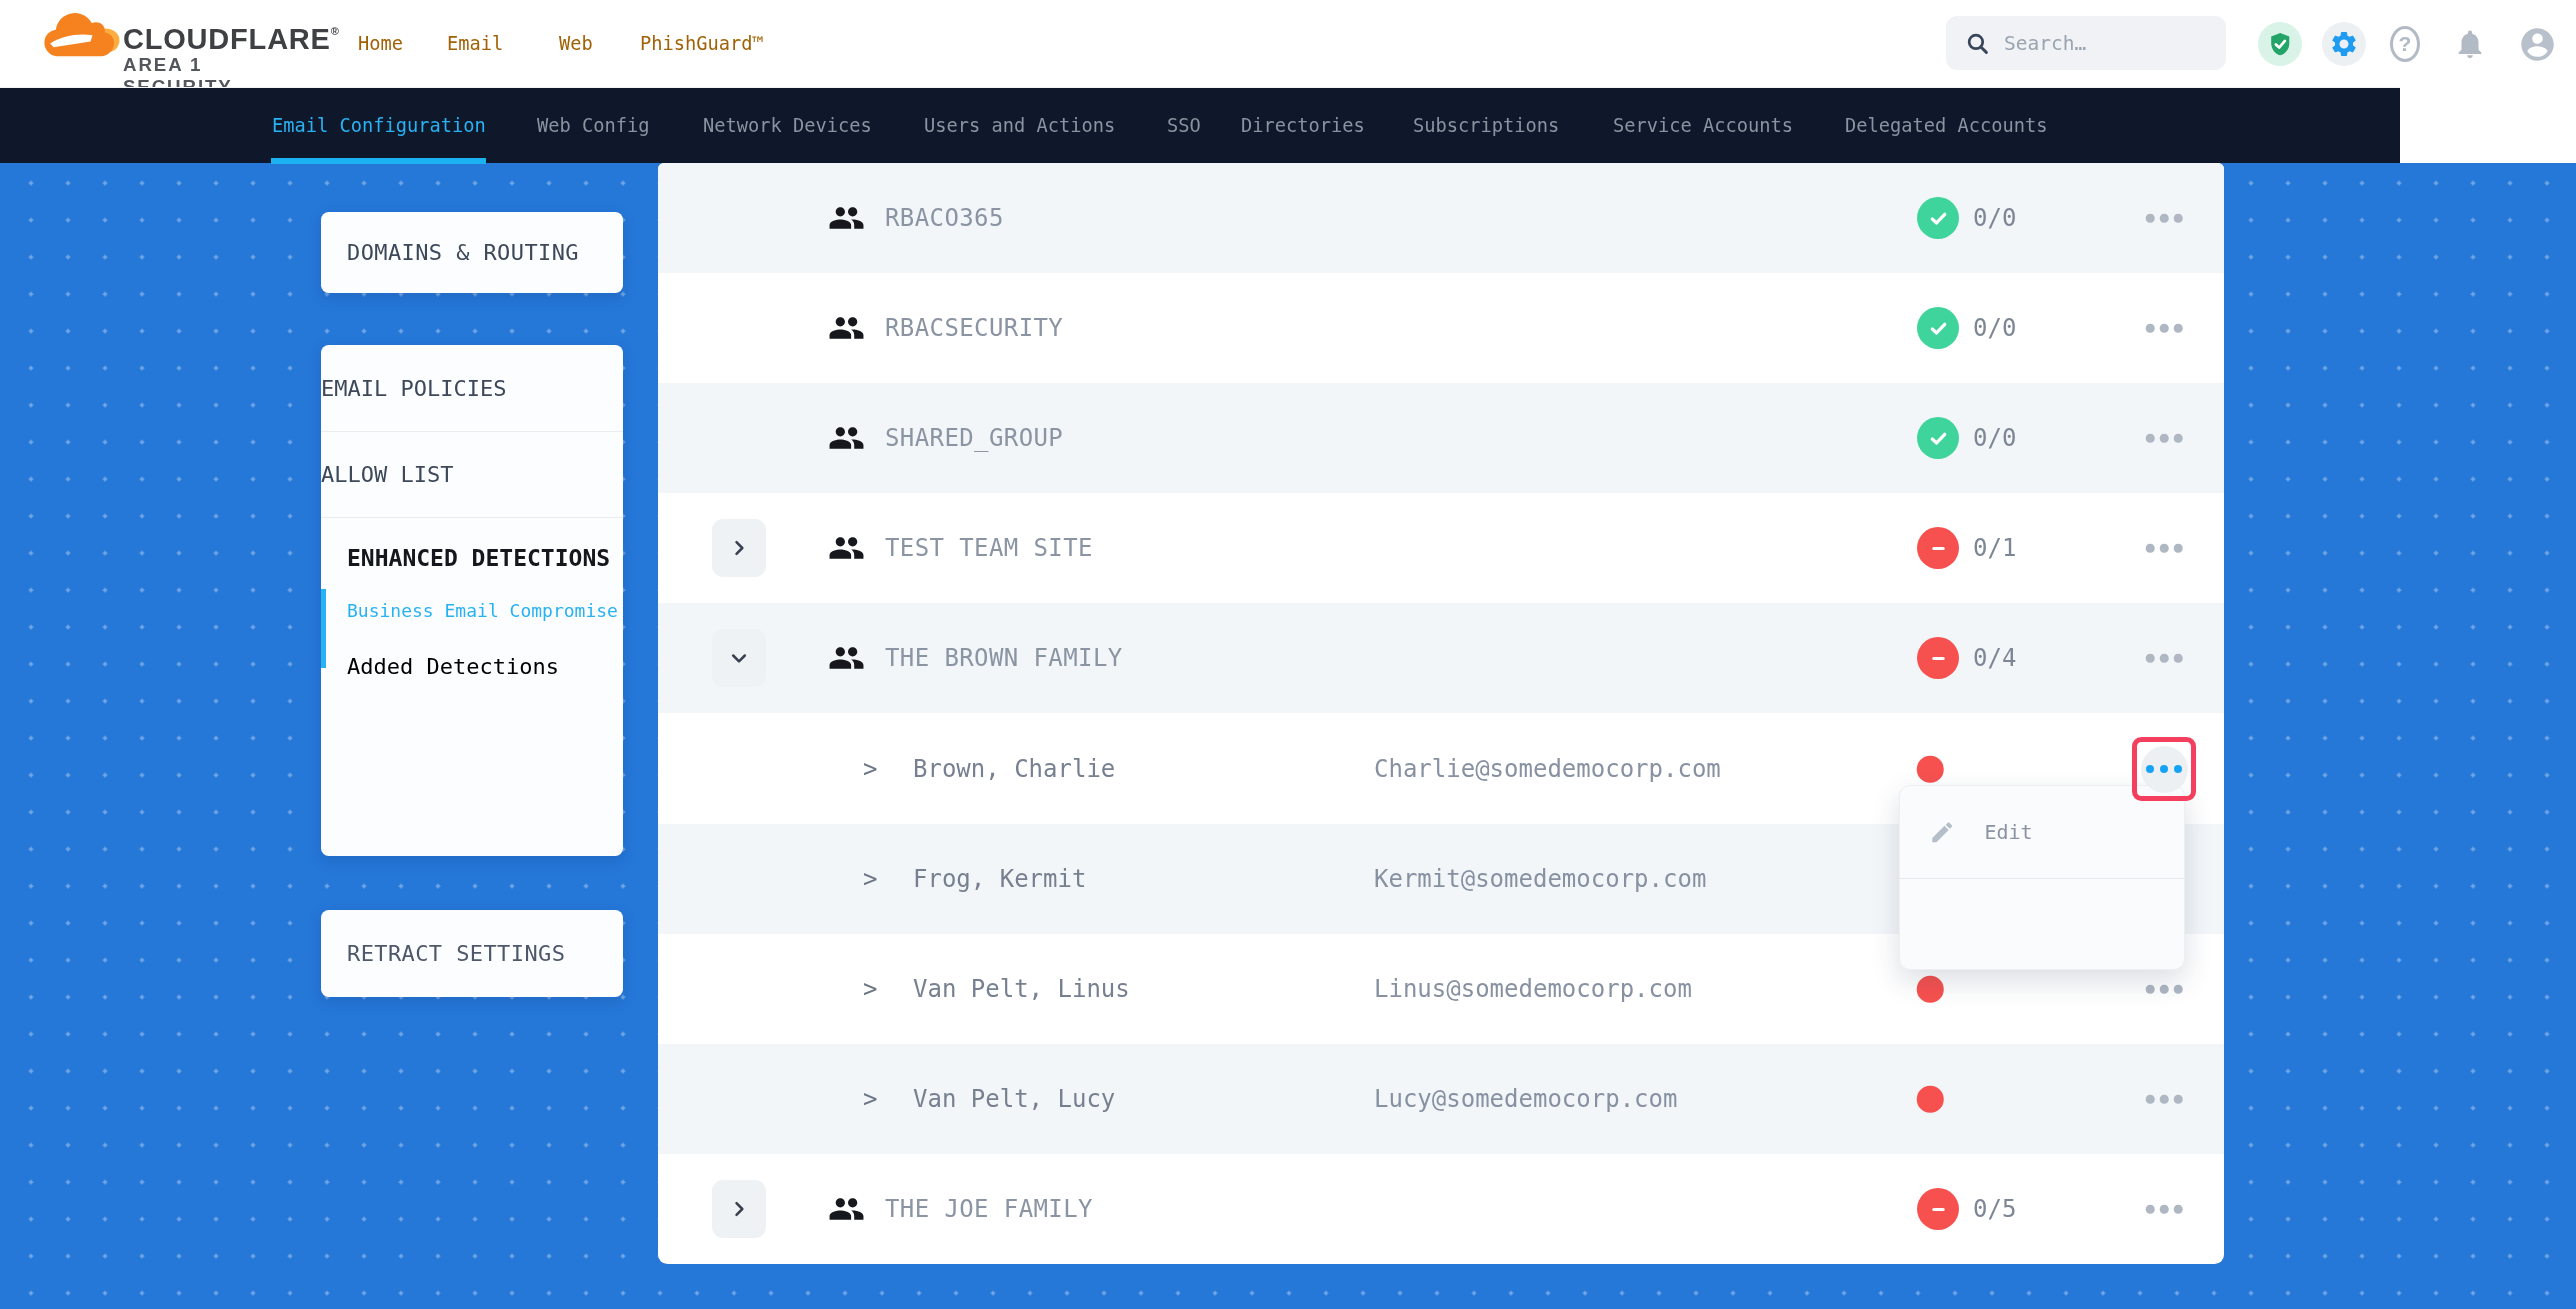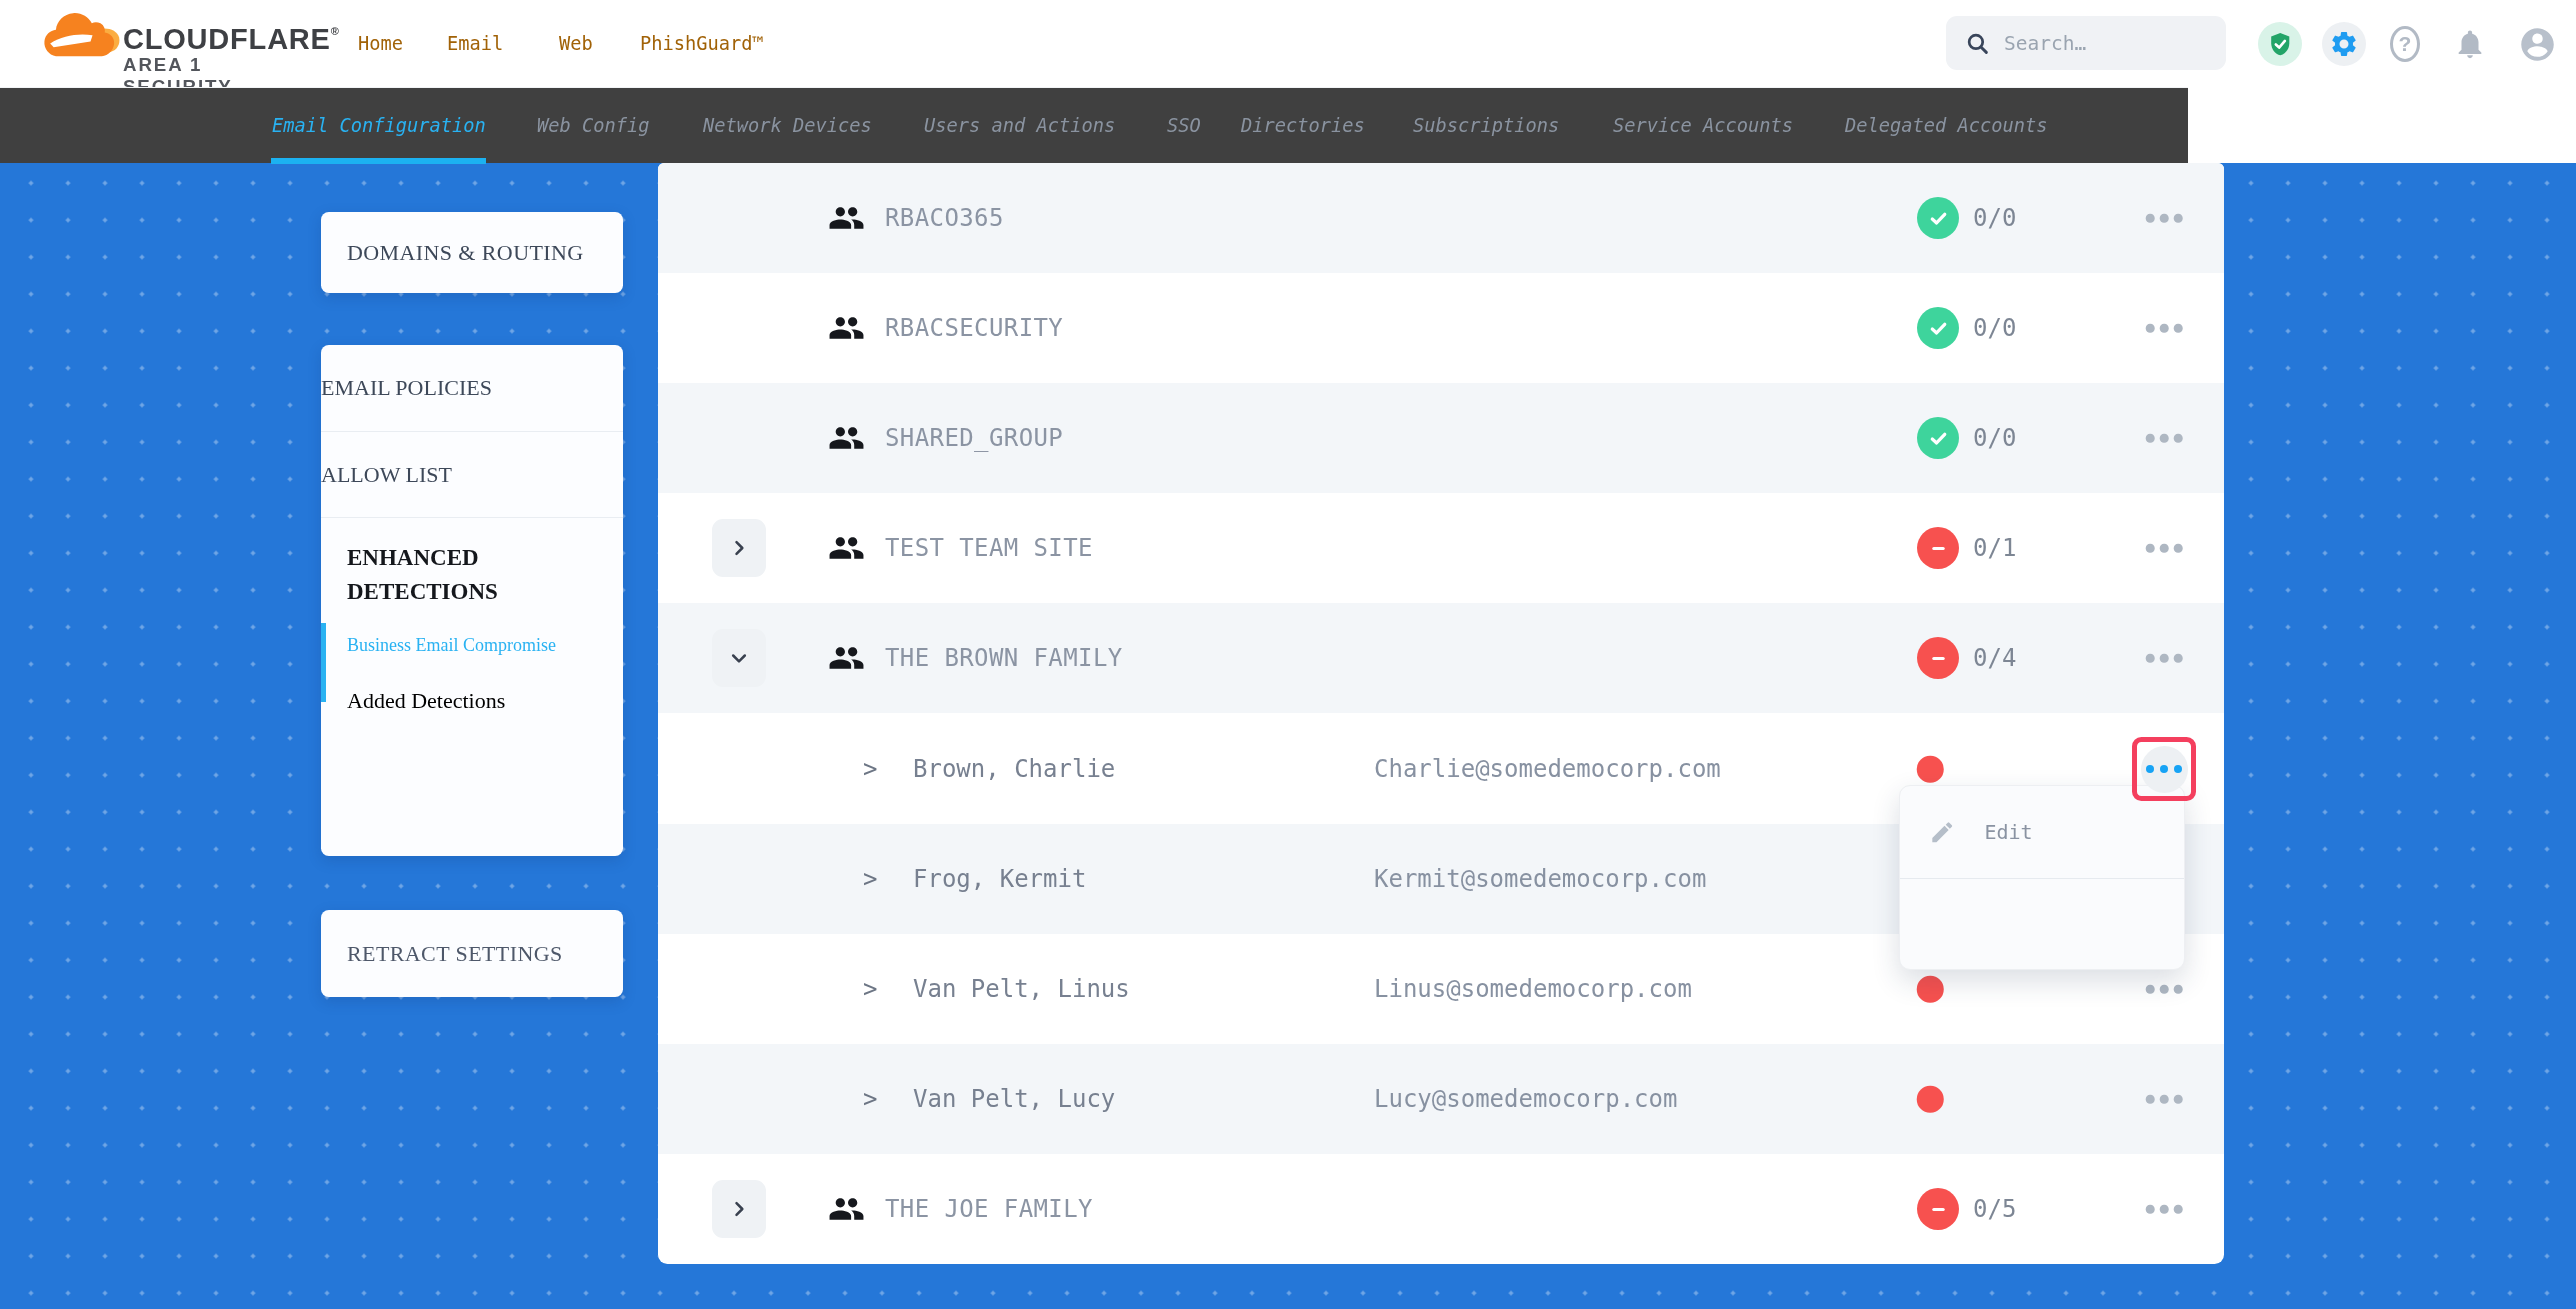--- a/index.html
+++ b/index.html
@@ -25,32 +25,32 @@
   .search input::placeholder{color:#9aa4b0;}
   .hicon{position:absolute;top:22px;width:44px;height:44px;border-radius:50%;display:flex;align-items:center;justify-content:center;cursor:pointer;}
   .hicon.shield{left:2258px;background:var(--green-lt);}
   .hicon.gear{left:2322px;background:#edf0f3;}
   .hicon.help{left:2383px;}
   .hicon.bell{left:2448px;}
   .hicon.avatar{left:2515px;}
   .help-oval{width:30px;height:36px;border:3.1px solid var(--icon-gray);border-radius:50%;display:flex;align-items:center;justify-content:center;font-size:21px;font-weight:bold;color:var(--icon-gray);font-family:"Liberation Sans",sans-serif;}
 
   
-  .tabsbar{position:absolute;left:0;top:87px;width:2188px;height:76px;background:#404040;border-top:1.6px solid #f2f4f6;z-index:5;font-style:italic;}
+  .tabsbar{position:absolute;left:0;top:87px;width:2400px;height:76px;background:#0f172a;border-top:1.6px solid #f2f4f6;z-index:5;}
   .tab{position:absolute;top:0;height:75px;line-height:75px;font-size:18.7px;color:#8a93a0;cursor:pointer;white-space:nowrap;}
   .tab.active{color:var(--cyan);}
   .tab-underline{position:absolute;left:271px;top:70px;width:215px;height:6.2px;background:var(--underline);}
 
   
   .content{position:absolute;left:0;top:163px;width:2576px;height:1146px;background:var(--blue-bg);
     background-image:radial-gradient(rgba(255,255,255,.34) 2px, rgba(255,255,255,0) 2.2px);
     background-size:37px 37px;background-position:12.5px 1.6px;}
 
   
-  .card{position:absolute;left:321px;width:302px;background:#fcfdff;border-radius:7.8px;box-shadow:0 4.7px 14px rgba(15,50,110,.18);font-family:Liberation Serif, serif;}
+  .card{position:absolute;left:321px;width:302px;background:#fcfdff;border-radius:7.8px;box-shadow:0 4.7px 14px rgba(15,50,110,.18);}
   .card-caption{font-size:22px;letter-spacing:0.4px;color:var(--txt-dark);padding-left:26px;display:flex;align-items:center;height:100%;cursor:pointer;}
   #card-domains{top:49px;height:81px;}
   #card-policies{top:182px;height:511px;padding-top:0;}
   .pol-item{height:86px;display:flex;align-items:center;font-size:22px;color:var(--txt-dark);cursor:pointer;border-bottom:1.6px solid #e9edf2;}
   .pol-item:first-child{height:87px;}
   .enh-title{padding:23px 0 0 26px;font-size:23px;font-weight:bold;line-height:34px;color:#14171c;cursor:pointer;}
   .bec{position:relative;margin-top:18.7px;padding-left:26px;font-size:18px;line-height:34px;color:var(--cyan);cursor:pointer;}
   .bec-bar{position:absolute;left:0;top:-4.7px;width:5.4px;height:79px;background:var(--cyan);}
   .added{margin-top:26px;padding-left:26px;font-size:22px;color:#000000;cursor:pointer;}
   #card-retract{top:747px;height:87px;}

